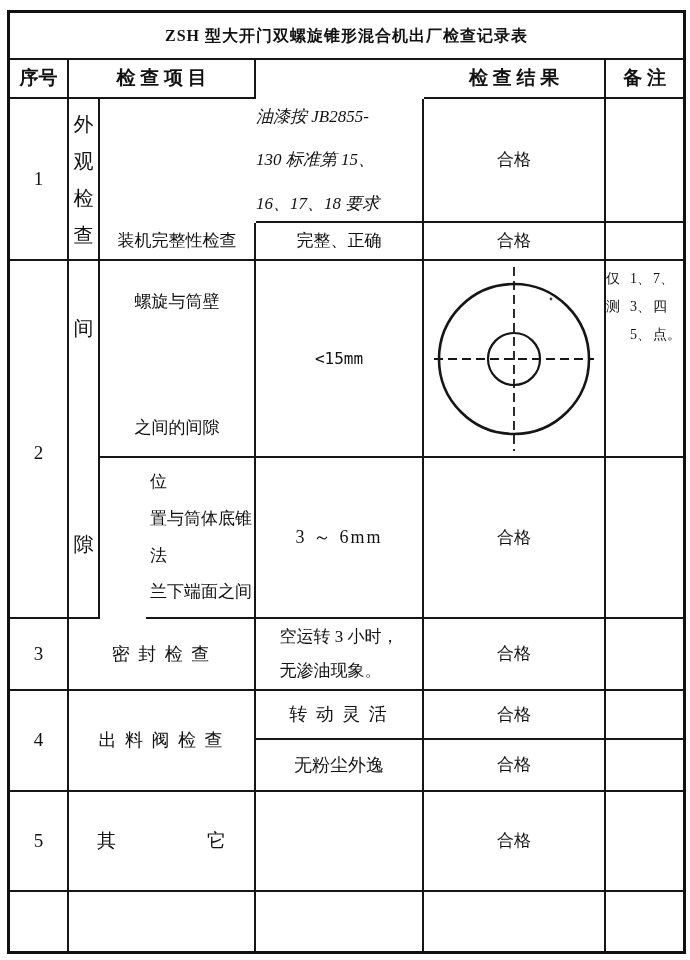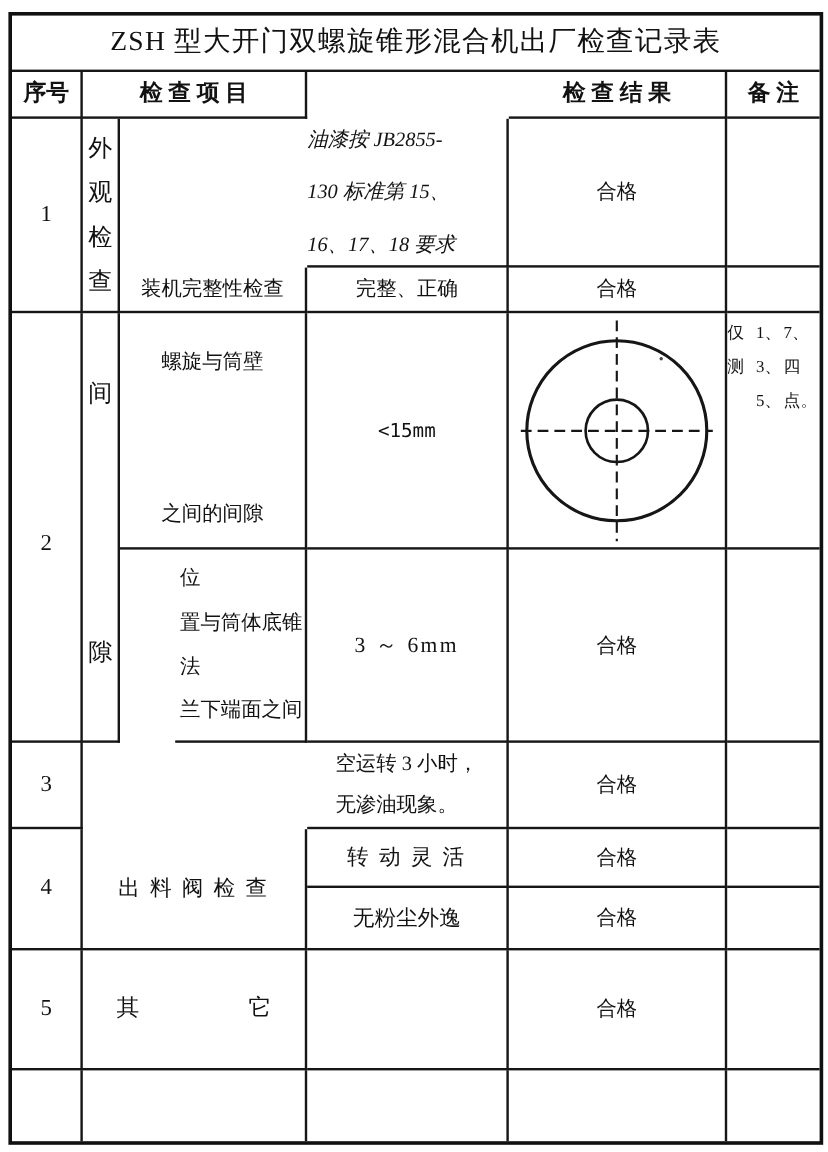--- a/index.html
+++ b/index.html
@@ -22,21 +22,21 @@
     border-right:2px solid #161616;
     border-bottom:2px solid #161616;
     display:flex;align-items:center;justify-content:center;
     font-size:17px;line-height:1.5;
     overflow:hidden;position:relative;
   }
   .nr{border-right:none;}
   .nb{border-bottom:none;}
   .title{
     grid-column:1 / -1;grid-row:1;
-    font-weight:normal;font-size:23px;letter-spacing:1px;
+    font-weight:bold;font-size:16px;letter-spacing:1px;
   }
   .hdr{font-weight:bold;font-size:19px;}
   .seq{font-size:19px;}
   .ml{white-space:pre-line;}
   .left{justify-content:flex-start;text-align:left;}
   .std1{line-height:2.55;padding-left:0;font-style:italic;}
   .vert{
     flex-direction:column;justify-content:space-around;
     font-size:20px;padding:6px 0;
   }
@@ -139,20 +139,21 @@
   </div>
   <div class="c ml item2b" style="grid-column:3;grid-row:6">螺旋下端底部位
 置与筒体底锥法
 兰下端面之间
 距离</div>
   <div class="c sp2" style="grid-column:4;grid-row:6;font-size:18px">3 ～ 6mm</div>
   <div class="c" style="grid-column:5;grid-row:6">合格</div>
   <div class="c nr" style="grid-column:6;grid-row:6"></div>
 
   <div class="c seq" style="grid-column:1;grid-row:7">3</div>
+  <div class="c sp2" style="grid-column:2 / span 2;grid-row:7;font-size:18px">密 封 检 查</div>
   <div class="c ml" style="grid-column:4;grid-row:7;line-height:2.0">空运转 3 小时，
 无渗油现象。</div>
   <div class="c" style="grid-column:5;grid-row:7">合格</div>
   <div class="c nr" style="grid-column:6;grid-row:7"></div>
 
   <div class="c seq" style="grid-column:1;grid-row:8 / span 2">4</div>
   <div class="c sp2" style="grid-column:2 / span 2;grid-row:8 / span 2;font-size:18px">出 料 阀 检 查</div>
   <div class="c sp2" style="grid-column:4;grid-row:8;font-size:18px">转 动 灵 活</div>
   <div class="c" style="grid-column:5;grid-row:8">合格</div>
   <div class="c nr" style="grid-column:6;grid-row:8"></div>

